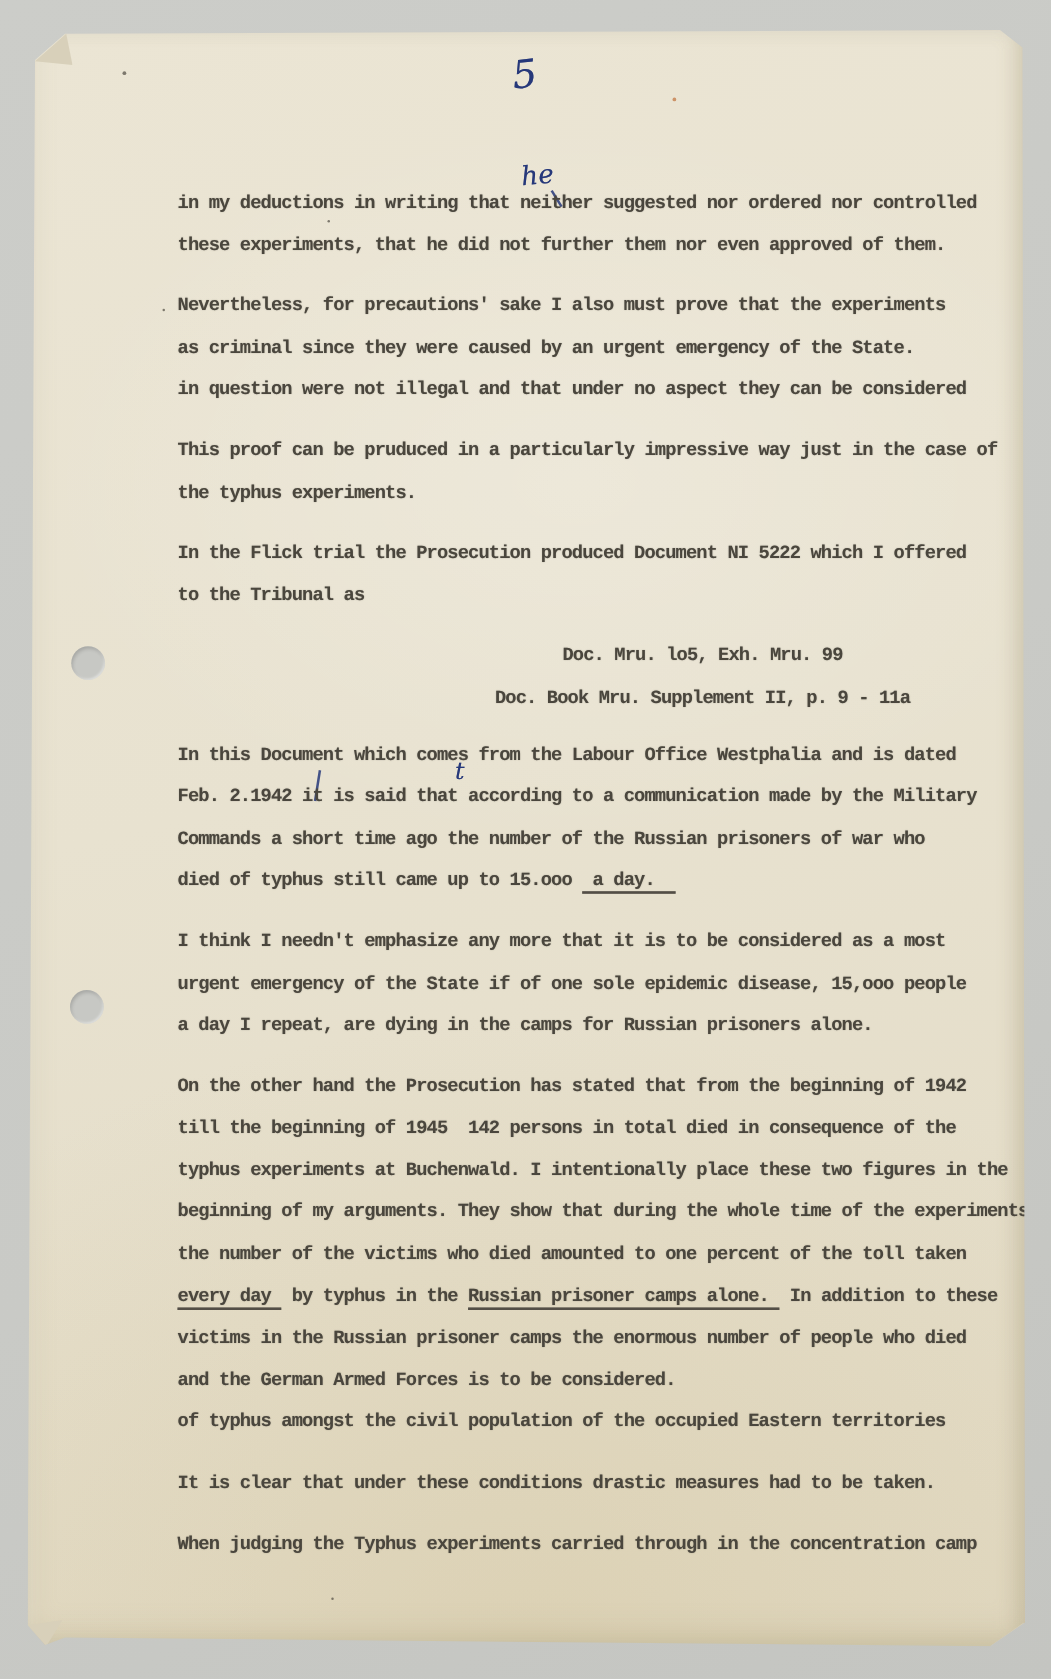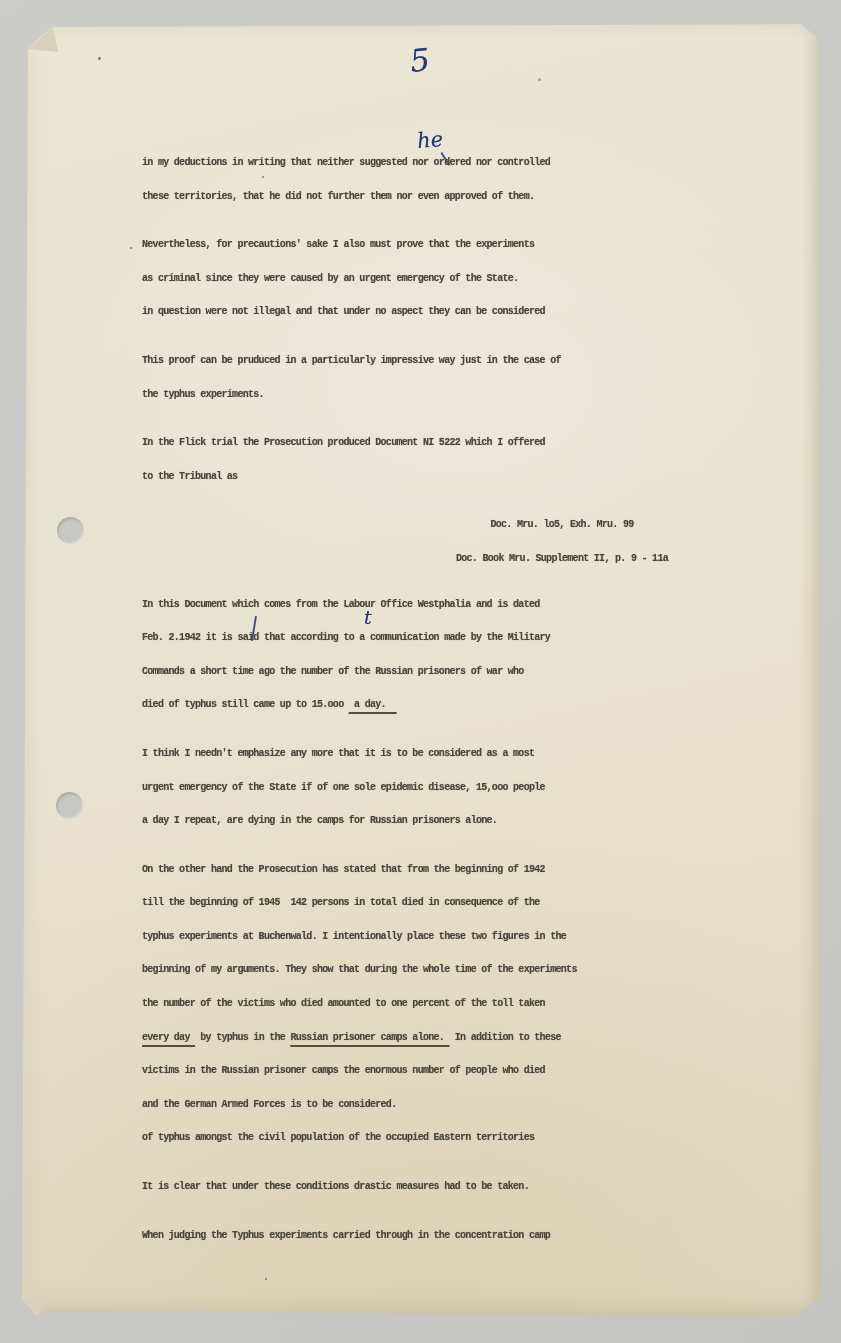--- a/index.html
+++ b/index.html
@@ -36,21 +36,21 @@
   .hole.h2{left:34px;top:768px;}
   .speck{position:absolute;width:3px;height:3px;border-radius:50%;background:#4e4a42;opacity:.7;}
   .speck.s1{left:76px;top:33px;}
   .speck.s2{left:240px;top:152px;width:2px;height:2px;}
   .speck.s3{left:108px;top:223px;width:2px;height:2px;}
   .speck.s4{left:516px;top:54px;background:#c0703a;}
   .speck.s5{left:243px;top:1254px;width:2px;height:2px;}
   .text{
     position:absolute;left:120px;top:122px;width:690px;
     font-family:"Liberation Mono",monospace;
-    font-size:10px;line-height:33.6px;font-weight:bold;
+    font-size:15px;line-height:33.6px;font-weight:bold;
     letter-spacing:-0.7px;
     color:#4a463d;
     text-shadow:0 0 1px rgba(74,70,61,0.45);
   }
   .para{margin:0 0 15px 0;}
   .refs{margin:7px 0 12px 150px;text-align:center;}
   .line{white-space:pre;}
   .u{text-decoration:underline;text-decoration-thickness:2px;text-underline-offset:5px;text-decoration-color:#534e46;}
   .hw{
     position:absolute;font-family:"DejaVu Serif",serif;font-style:italic;
@@ -85,21 +85,21 @@
     <div class="hw page-num">5</div>
     <div class="hw insert-he">he</div>
     <div class="ink-stroke caret-he"></div>
     <div class="hw insert-t">t</div>
     <div class="ink-stroke strike-it"></div>
 
     <div class="text">
 
       <div class="para">
         <div class="line">in my deductions in writing that neither suggested nor ordered nor controlled</div>
-        <div class="line">these territories, that he did not further them nor even approved of them.</div>
+        <div class="line">these experiments, that he did not further them nor even approved of them.</div>
       </div>
 
       <div class="para">
         <div class="line">Nevertheless, for precautions' sake I also must prove that the experiments</div>
         <div class="line">as criminal since they were caused by an urgent emergency of the State.</div>
         <div class="line">in question were not illegal and that under no aspect they can be considered</div>
       </div>
 
       <div class="para">
         <div class="line">This proof can be pruduced in a particularly impressive way just in the case of</div>

